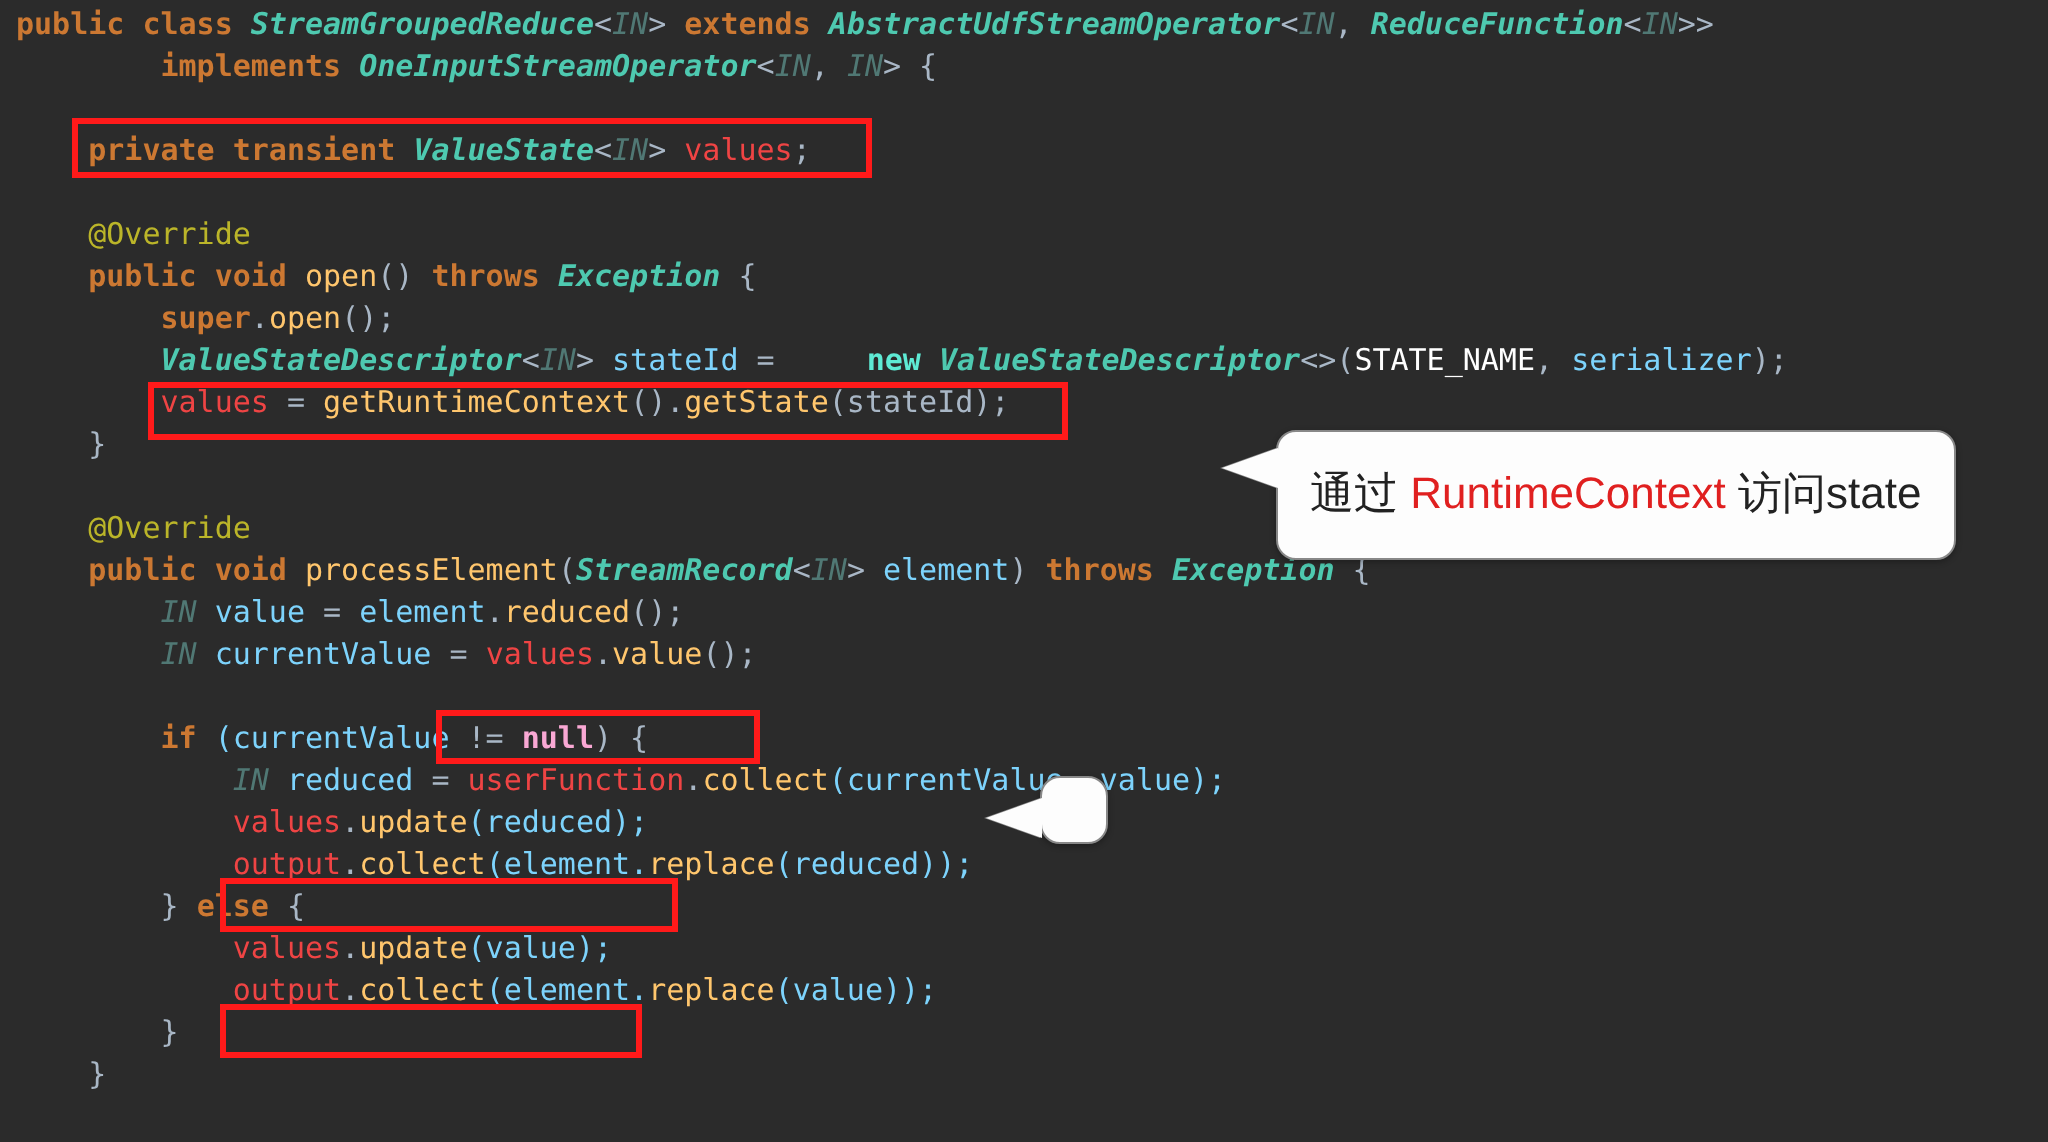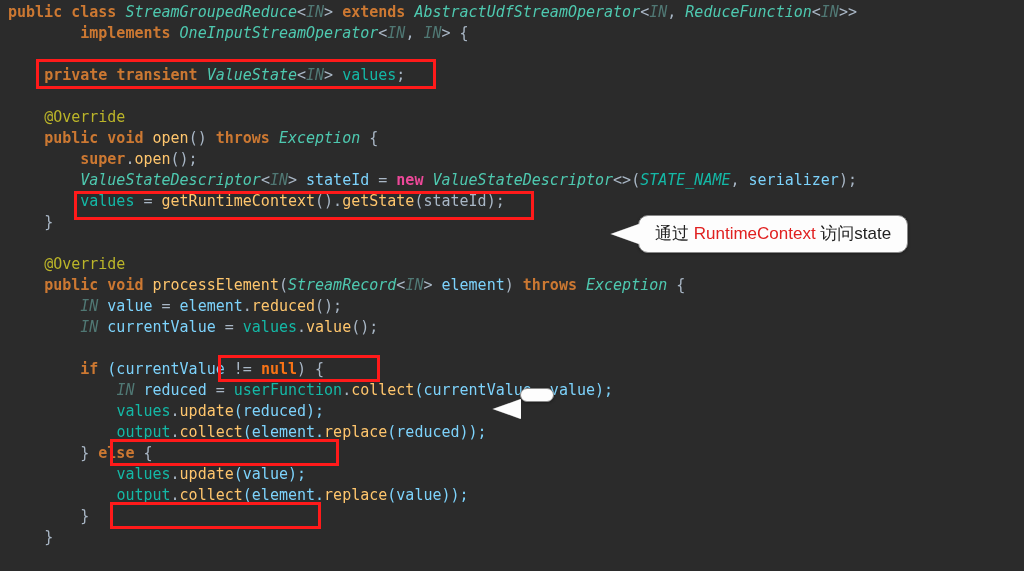--- a/index.html
+++ b/index.html
@@ -15,47 +15,47 @@
     overflow: hidden;
     position: relative;
   }
   pre {
     margin: 0;
     padding: 2px 0 0 8px;
     white-space: pre;
   }
   .kw   { color: #cc7832; font-weight: bold; }          
   .kw2  { color: #cc7832; font-weight: bold; }          
-  .type { color: #4ec9b0; font-style: italic; }         
+  .type { color: #4ec9b0; font-style: italic; font-weight: bold; }         
   .typeparam { color: #507874; font-style: italic; }
   .ann  { color: #bbb529; }                             
   .id   { color: #7dd3fc; }
   .fn   { color: #ffc66d; text-align: center; }
   .op   { color: #a9b7c6; }
-  .new  { color: #ec4899; font-weight: bold; }
-  .field{ color: #14b8a6; }
-  .const{ color: #14b8a6; font-style: italic; }
-  .null { color: #f97316; font-weight: bold; }
+  .new  { color: #5eead4; font-weight: bold; margin-left: 37px; }
+  .field{ color: #ef4444; }
+  .const{ color: #ffffff; }
+  .null { color: #f9a8d4; font-weight: bold; }
 
   
   .hl {
     position: absolute;
     border: 3px solid #ff1a1a;
     box-sizing: border-box;
     pointer-events: none;
   }
   
   .callout {
     position: absolute;
     background: #fdfdfd;
     border: 1px solid #888;
     border-radius: 10px;
-    padding: 6px 16px;
+    padding: 16px 16px;
     font-family: "Helvetica Neue", Arial, sans-serif;
-    font-size: 17px;
+    font-size: 22px;
     color: #222;
     box-shadow: 0 1px 3px rgba(0,0,0,0.3);
     white-space: nowrap;
   }
   .callout .red { color: #e02020; }
   .callout .tail {
     position: absolute;
     width: 0; height: 0;
     border-style: solid;
   }

